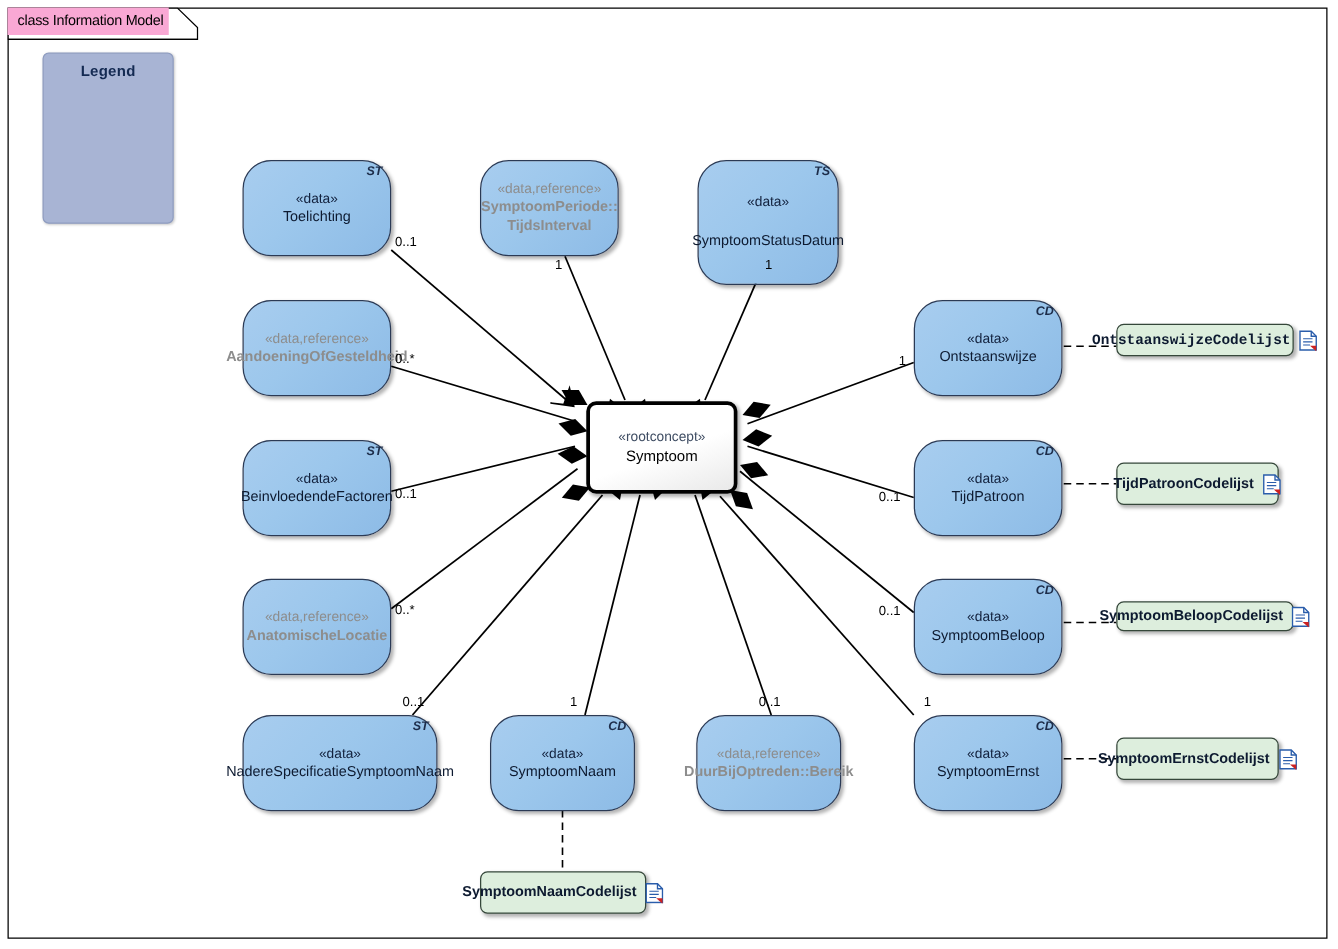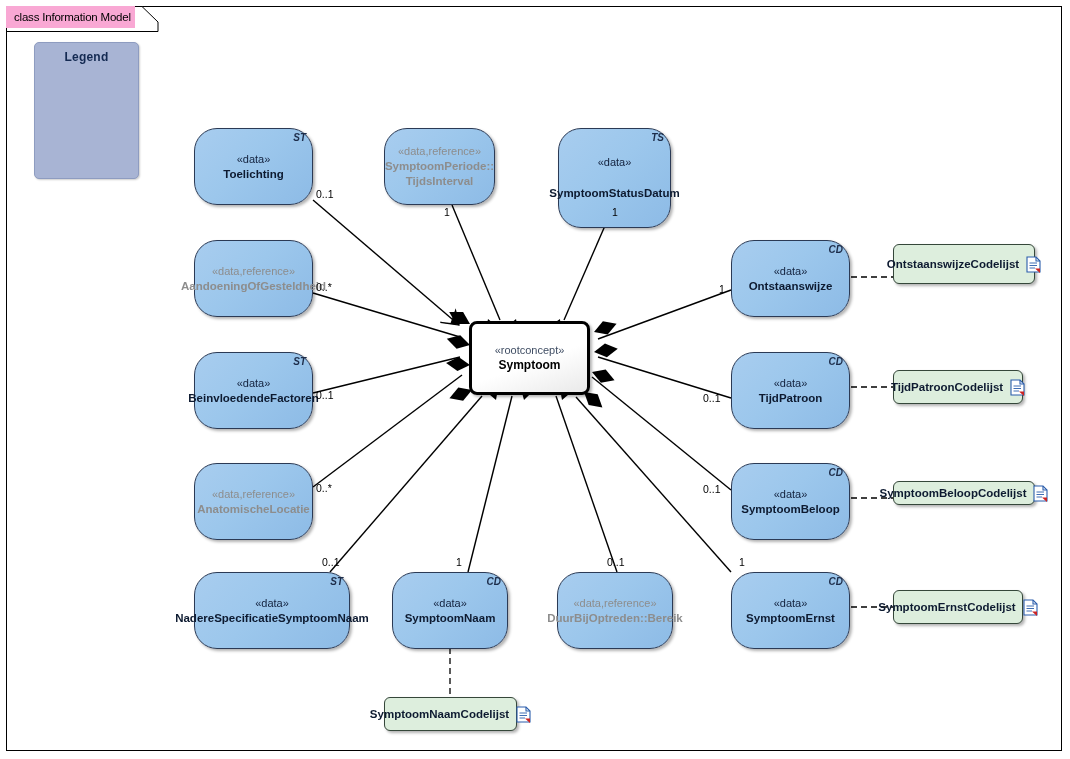--- a/index.html
+++ b/index.html
@@ -89,21 +89,21 @@
     font-weight: bold;
     color: #1d2d4a;
   }
   .node .stereo {
     font-size: 11px;
     color: #12213d;
     line-height: 15px;
   }
   .node .nm {
     font-size: 11.5px;
-    font-weight: bold;
+    font-weight: normal;
     color: #0d1a30;
     line-height: 15px;
   }
   
   .node.reference .stereo,
   .node.reference .nm {
     color: #8d8d8d;
     font-weight: bold;
   }
   .node.reference .stereo { font-weight: normal; }
@@ -399,21 +399,21 @@
   <div class="stereo">«data»</div>
   <div class="nm">SymptoomBeloop</div>
 </div>
 
 <div class="node data" style="left:731px; top:572px; width:119px; height:77px;">
   <span class="corner-tag">CD</span>
   <div class="stereo">«data»</div>
   <div class="nm">SymptoomErnst</div>
 </div>
 
-<div class="codelist" style="left:893px; top:244px; width:142px; height:40px;">
+<div class="codelist" style="left:893px; top:259px; width:142px; height:26px;font-family:Liberation Mono, monospace;">
   <span class="cl-label">OntstaanswijzeCodelijst</span>
   <svg class="doc-icon" viewBox="0 0 15 17">
     <path d="M1 1 h9 l4 4 v11 h-13 z" fill="#ffffff" stroke="#2a5dab" stroke-width="1.1"></path>
     <path d="M10 1 v4 h4" fill="none" stroke="#2a5dab" stroke-width="1.1"></path>
     <line x1="3.5" y1="7" x2="11" y2="7" stroke="#2a5dab" stroke-width="0.9"></line>
     <line x1="3.5" y1="9.5" x2="11" y2="9.5" stroke="#2a5dab" stroke-width="0.9"></line>
     <line x1="3.5" y1="12" x2="9" y2="12" stroke="#2a5dab" stroke-width="0.9"></line>
     <polygon points="9,12.5 14,12.5 14,17 " fill="#cc2222"></polygon>
   </svg>
 </div>

